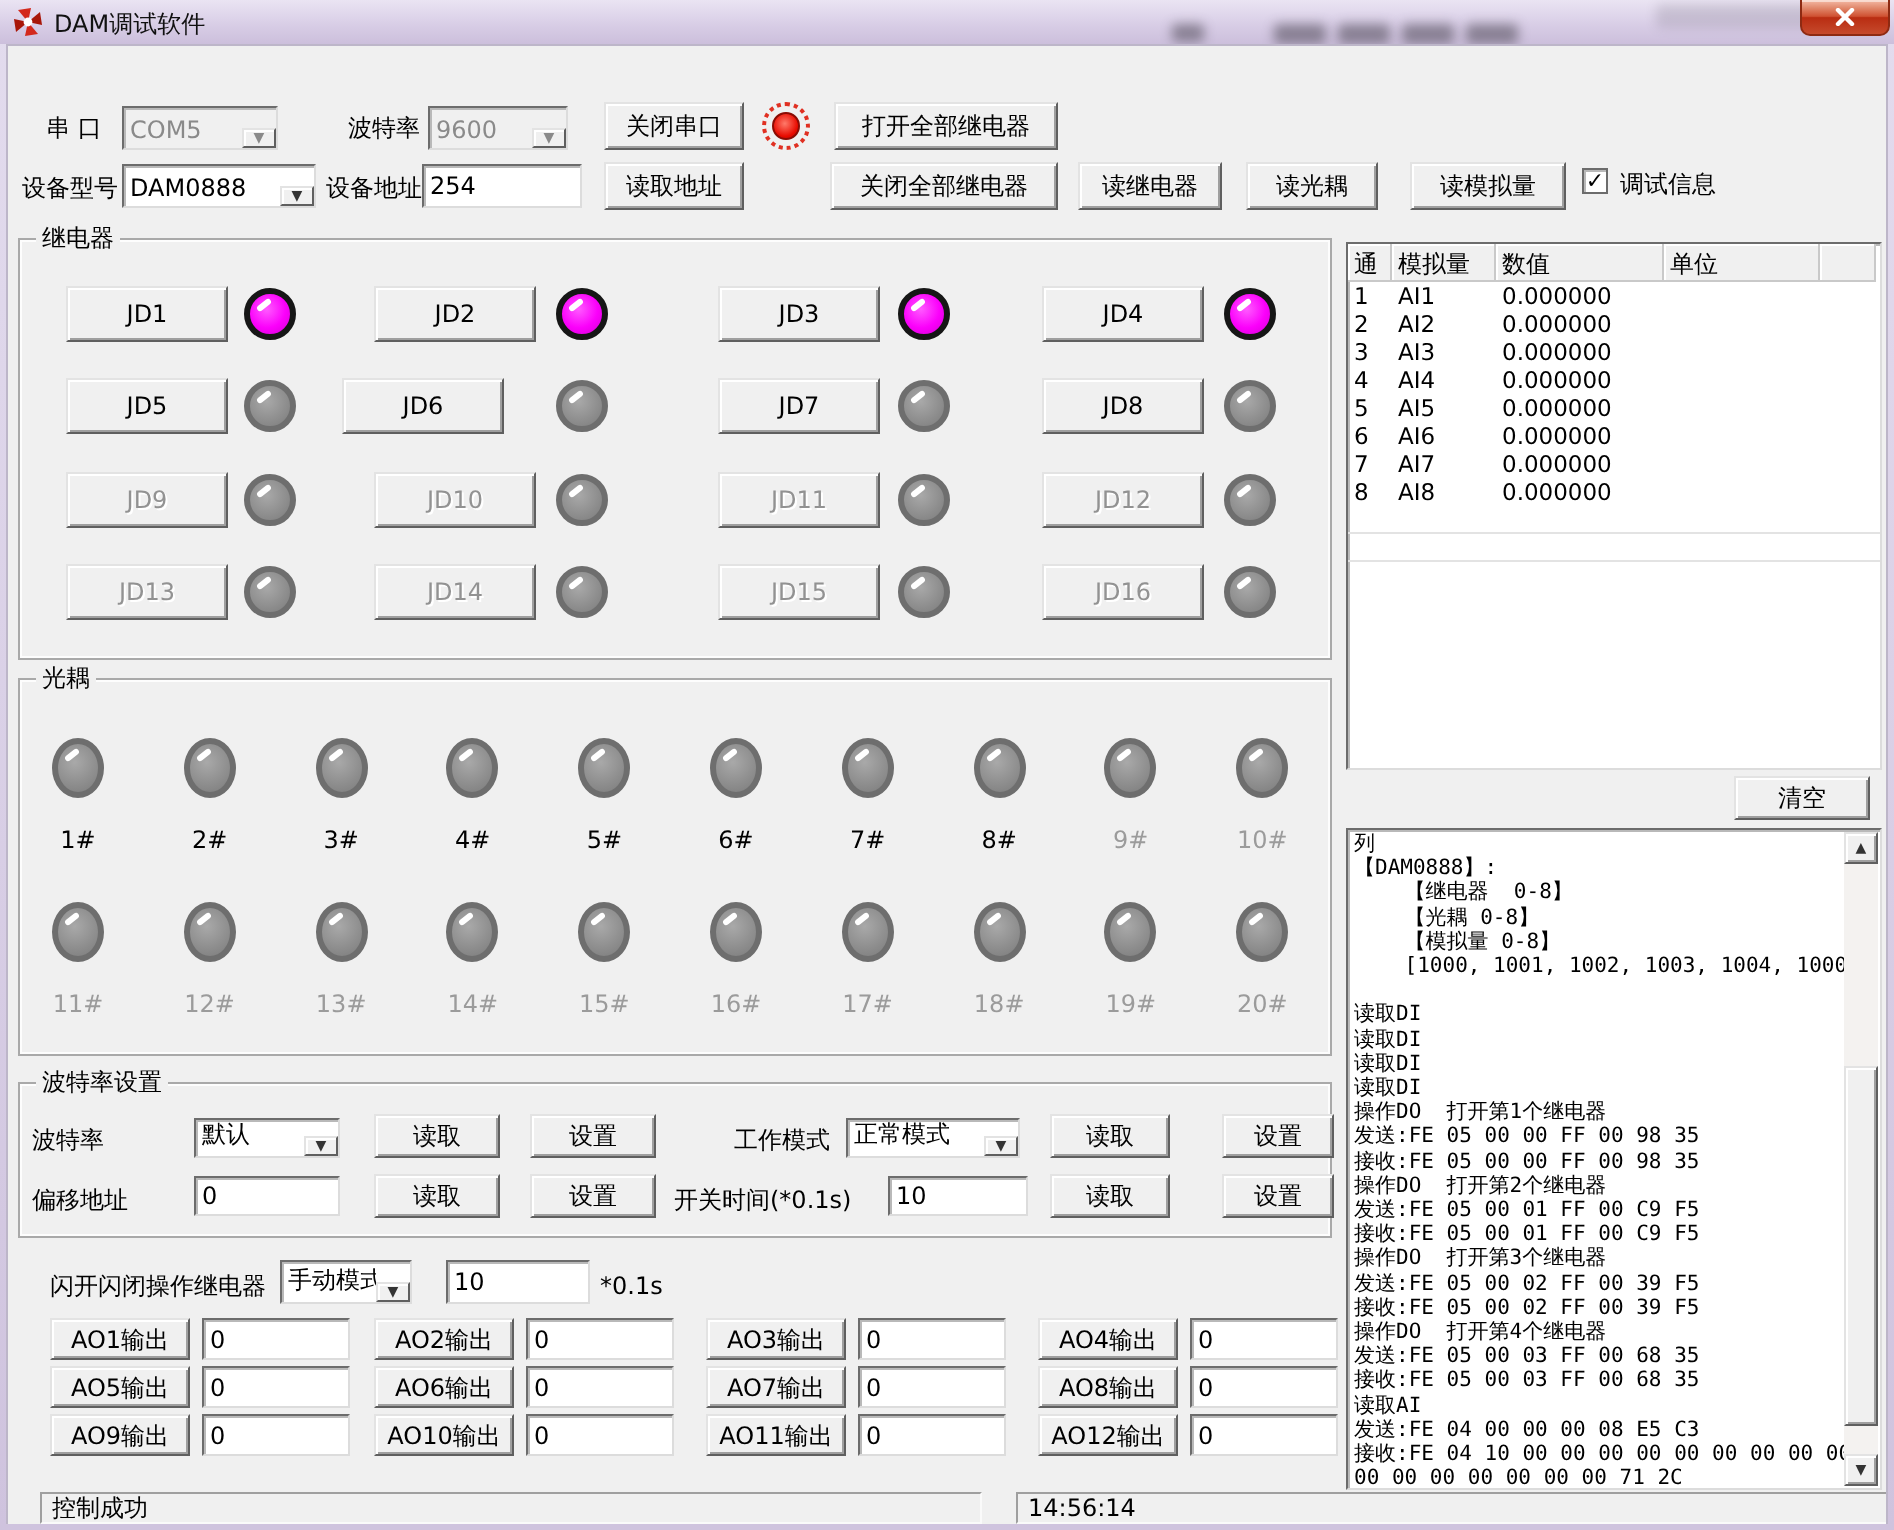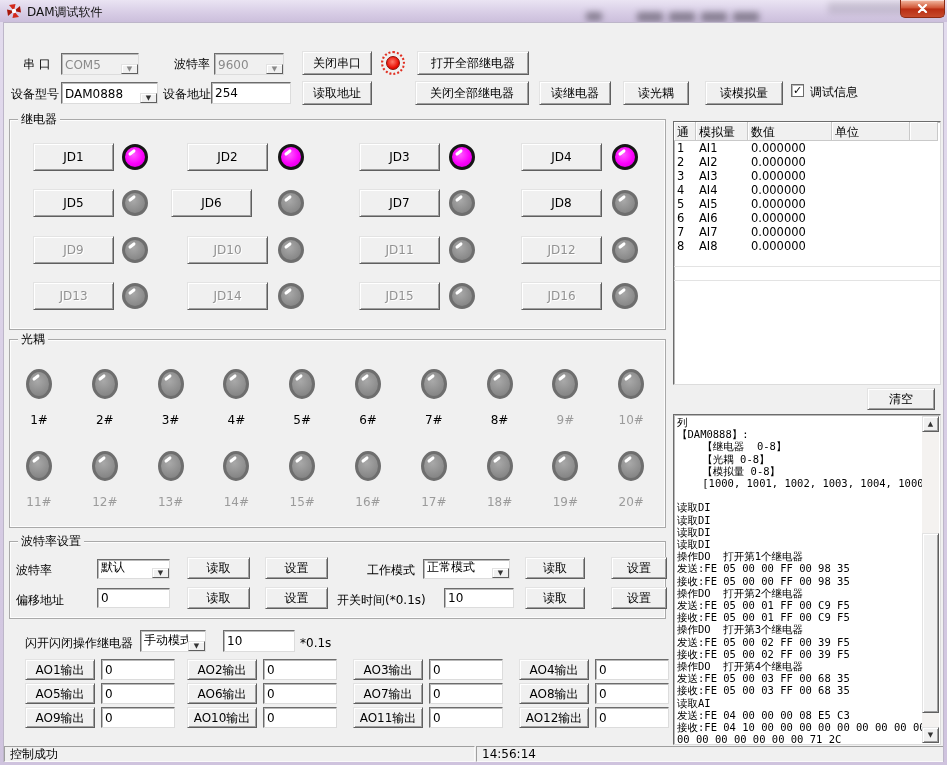--- a/index.html
+++ b/index.html
@@ -54,21 +54,21 @@
   .lv-sep{height:14px;border-bottom:1px solid #e3e3e3;}
   .log{position:absolute;background:#fff;border:1px solid;border-color:#6c6c6c #dcdcdc #dcdcdc #6c6c6c;box-shadow:inset 1px 1px 0 #b9b9b9;overflow:hidden;}
   .log-text{position:absolute;left:3px;top:1px;right:19px;bottom:0;font-family:"DejaVu Sans Mono","Liberation Mono",monospace;
        font-size:10.5px;line-height:12.2px;white-space:pre;color:#000;}
   .sbar{position:absolute;top:1px;right:1px;bottom:1px;width:17px;background:#f4f2f0;}
   .sb-btn{position:absolute;left:0;width:17px;height:16px;background:#f0f0f0;border:1px solid;border-color:#e3e3e3 #5f5f5f #5f5f5f #e3e3e3;
        box-shadow:inset 1px 1px 0 #fff, inset -1px -1px 0 #9f9f9f;font-size:7px;color:#333;text-align:center;line-height:14px;}
   .sb-thumb{position:absolute;left:0;width:17px;background:#f0f0f0;border:1px solid;border-color:#e3e3e3 #5f5f5f #5f5f5f #e3e3e3;
        box-shadow:inset 1px 1px 0 #fff, inset -1px -1px 0 #9f9f9f;}
   .statusbar{position:absolute;left:0;top:722px;width:941px;height:18px;background:#f0f0f0;display:flex;}
-  .sb-pane{border:1px solid;border-color:#9f9f9f #fafafa #fafafa #9f9f9f;margin:1px 1px 1px 0;padding:0 5px;
+  .sb-pane{border:1px solid;border-color:#9f9f9f #fafafa #fafafa #9f9f9f;margin:1px 1px 1px 16px;padding:0 5px;
        font-size:12px;line-height:14px;overflow:hidden;white-space:nowrap;}
 </style>
 </head>
 <body>
 
 <div class="win">
   <div class="titlebar">
     <span class="smudge" style="left:586px;top:12px;width:16px;height:9px"></span>
     <span class="smudge" style="left:637px;top:12px;width:26px;height:10px"></span>
     <span class="smudge" style="left:669px;top:12px;width:26px;height:10px"></span>

